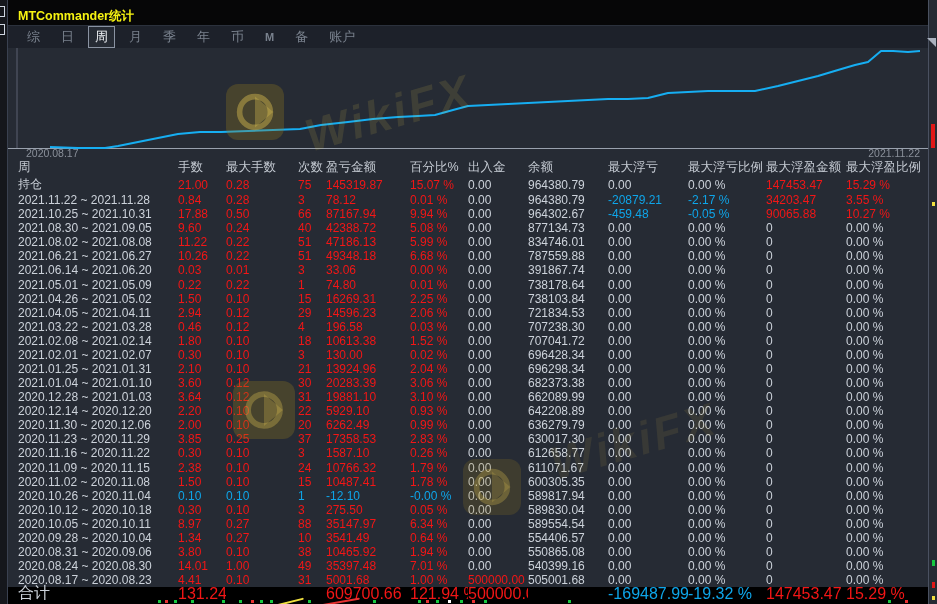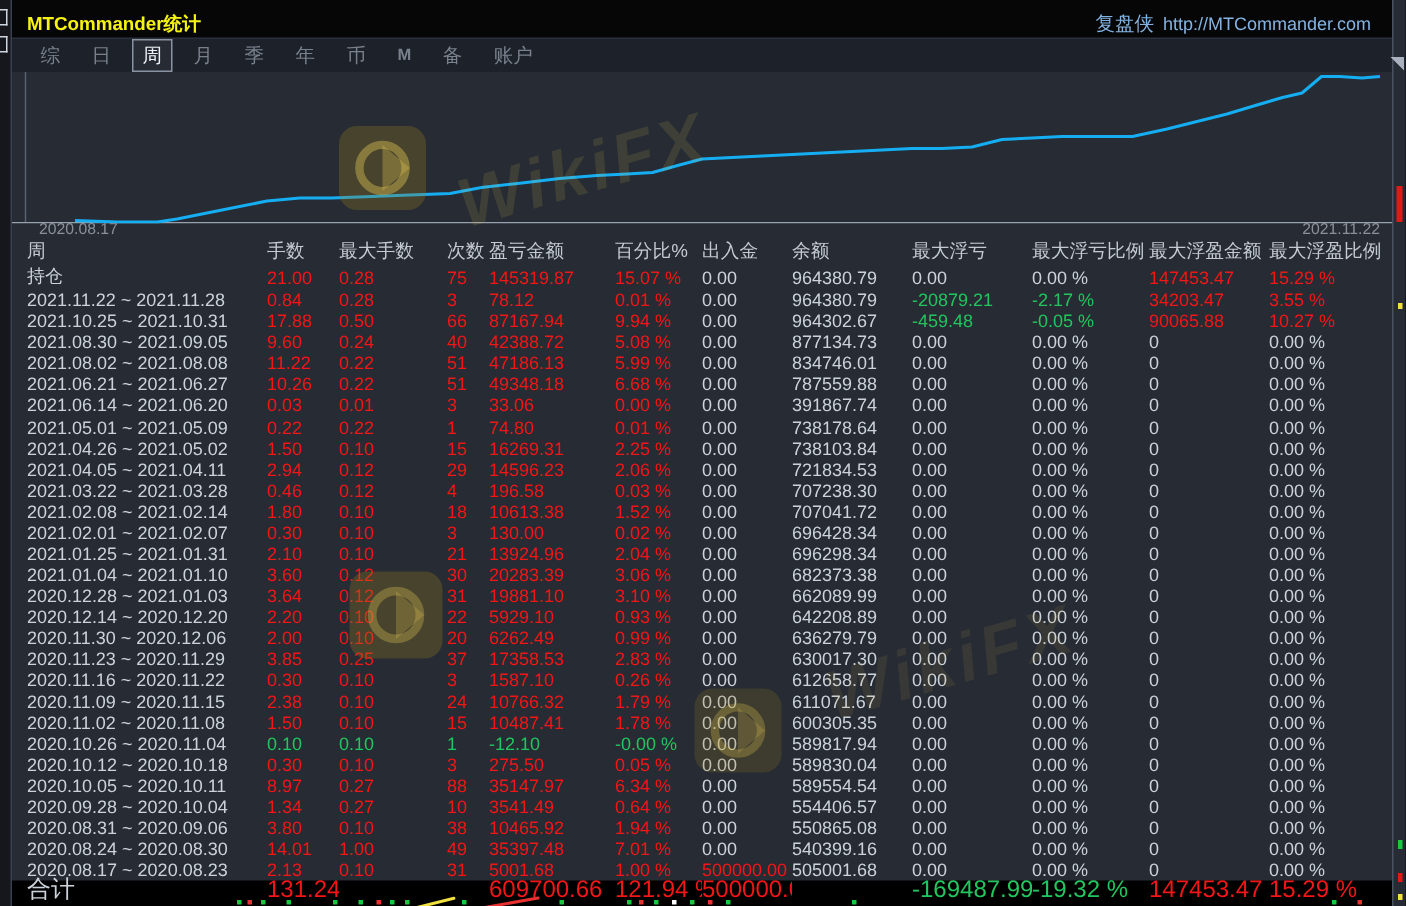--- a/index.html
+++ b/index.html
@@ -39,43 +39,40 @@
              color:rgba(216,188,80,.14); transform:rotate(-16deg); white-space:nowrap; pointer-events:none; }
 
   
   .grid12 { display:grid; grid-template-columns:160px 48px 72px 28px 84px 58px 60px 80px 80px 78px 80px 1fr;
             padding-left:10px; align-items:center; }
   .thead { height:17px; font-size:12.5px; color:#c4cad2; }
   .tbody { height:411px; display:flex; flex-direction:column; }
   .trow { flex:1; font-size:12px; }
   .trow span, .thead span, .tfoot span { overflow:hidden; white-space:nowrap; }
   .tfoot { height:13px; background:#000; font-size:16px; }
-  .c-w { color:#ccd2da; } .c-r { color:#f21616; } .c-g { color:#22c55e; }
+  .c-w { color:#ccd2da; } .c-r { color:#f21616; } .c-g { color:#0ea5e9; }
 
   .bottom-strip { position:relative; height:4px; background:#000; }
   .bottom-strip .mk { position:absolute; top:0; width:3px; height:3px; }
   .slash { position:absolute; height:2px; border-radius:1px; }
 </style>
 </head>
 <body>
 
 <div class="screen">
 
   <div class="bg-left">
     <span class="bracket" style="top:6px;"></span>
     <span class="bracket" style="top:24px;"></span>
   </div>
 
   <div class="win">
 
     <div class="titlebar">
       <span class="title">MTCommander统计</span>
-      <span class="title-right">
-        <span class="brand">复盘侠</span><span>http://MTCommander.com</span>
-      </span>
     </div>
 
     <div class="menubar" id="menubar">
         <span class="menu-item">综</span>
         <span class="menu-item">日</span>
         <span class="menu-item sel">周</span>
         <span class="menu-item">月</span>
         <span class="menu-item">季</span>
         <span class="menu-item">年</span>
         <span class="menu-item">币</span>
@@ -504,21 +501,21 @@
             <span class="c-r">7.01 %</span>
             <span class="c-w">0.00</span>
             <span class="c-w">540399.16</span>
             <span class="c-w">0.00</span>
             <span class="c-w">0.00 %</span>
             <span class="c-w">0</span>
             <span class="c-w">0.00 %</span>
           </div>
           <div class="trow grid12">
             <span class="c-w">2020.08.17 ~ 2020.08.23</span>
-            <span class="c-r">2.13</span>
+            <span class="c-r">4.41</span>
             <span class="c-r">0.10</span>
             <span class="c-r">31</span>
             <span class="c-r">5001.68</span>
             <span class="c-r">1.00 %</span>
             <span class="c-r">500000.00</span>
             <span class="c-w">505001.68</span>
             <span class="c-w">0.00</span>
             <span class="c-w">0.00 %</span>
             <span class="c-w">0</span>
             <span class="c-w">0.00 %</span>

